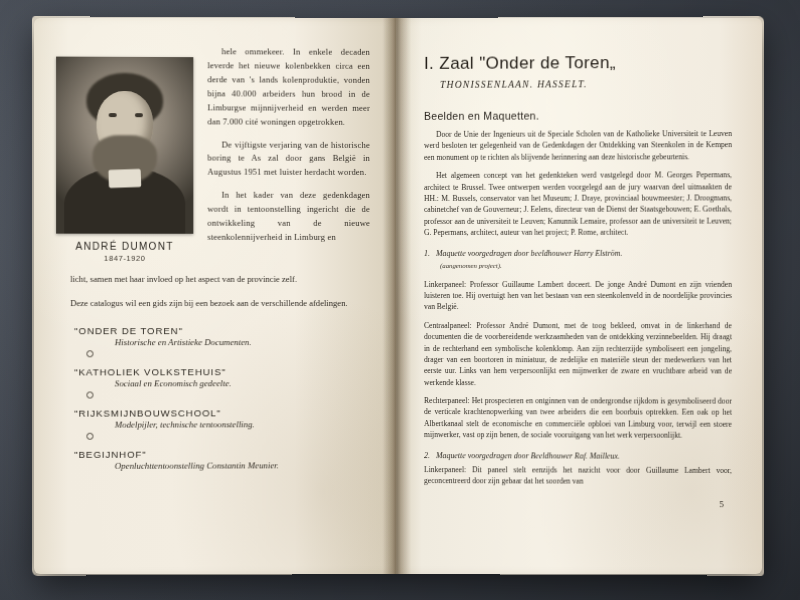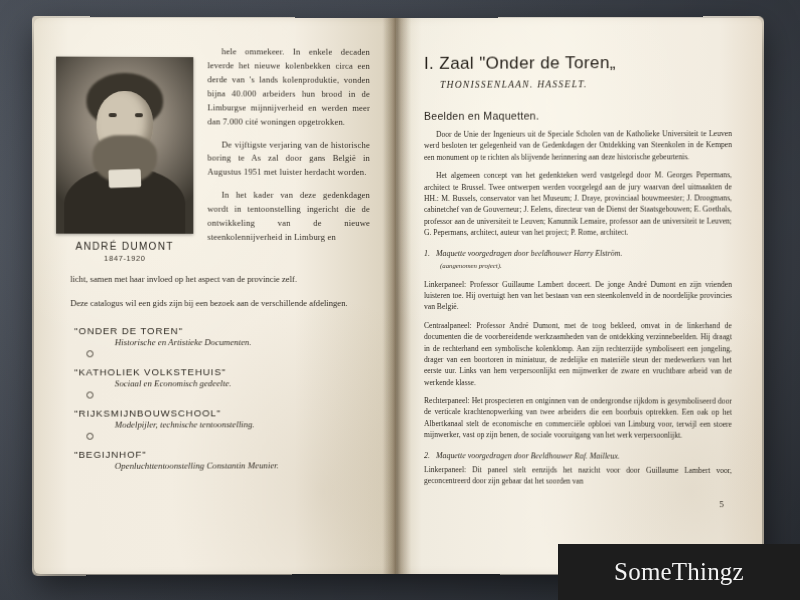--- a/index.html
+++ b/index.html
@@ -380,16 +380,13 @@
         </div>
 
         <div class="page-number">5</div>
       </div>
     </div>
 
     <div class="gutter"></div>
     <div class="page-edge-shadow"></div>
   </div>
 
-  <div class="watermark">
-    <span>SomeThingz</span>
-  </div>
 </div>
 
 </body></html>

